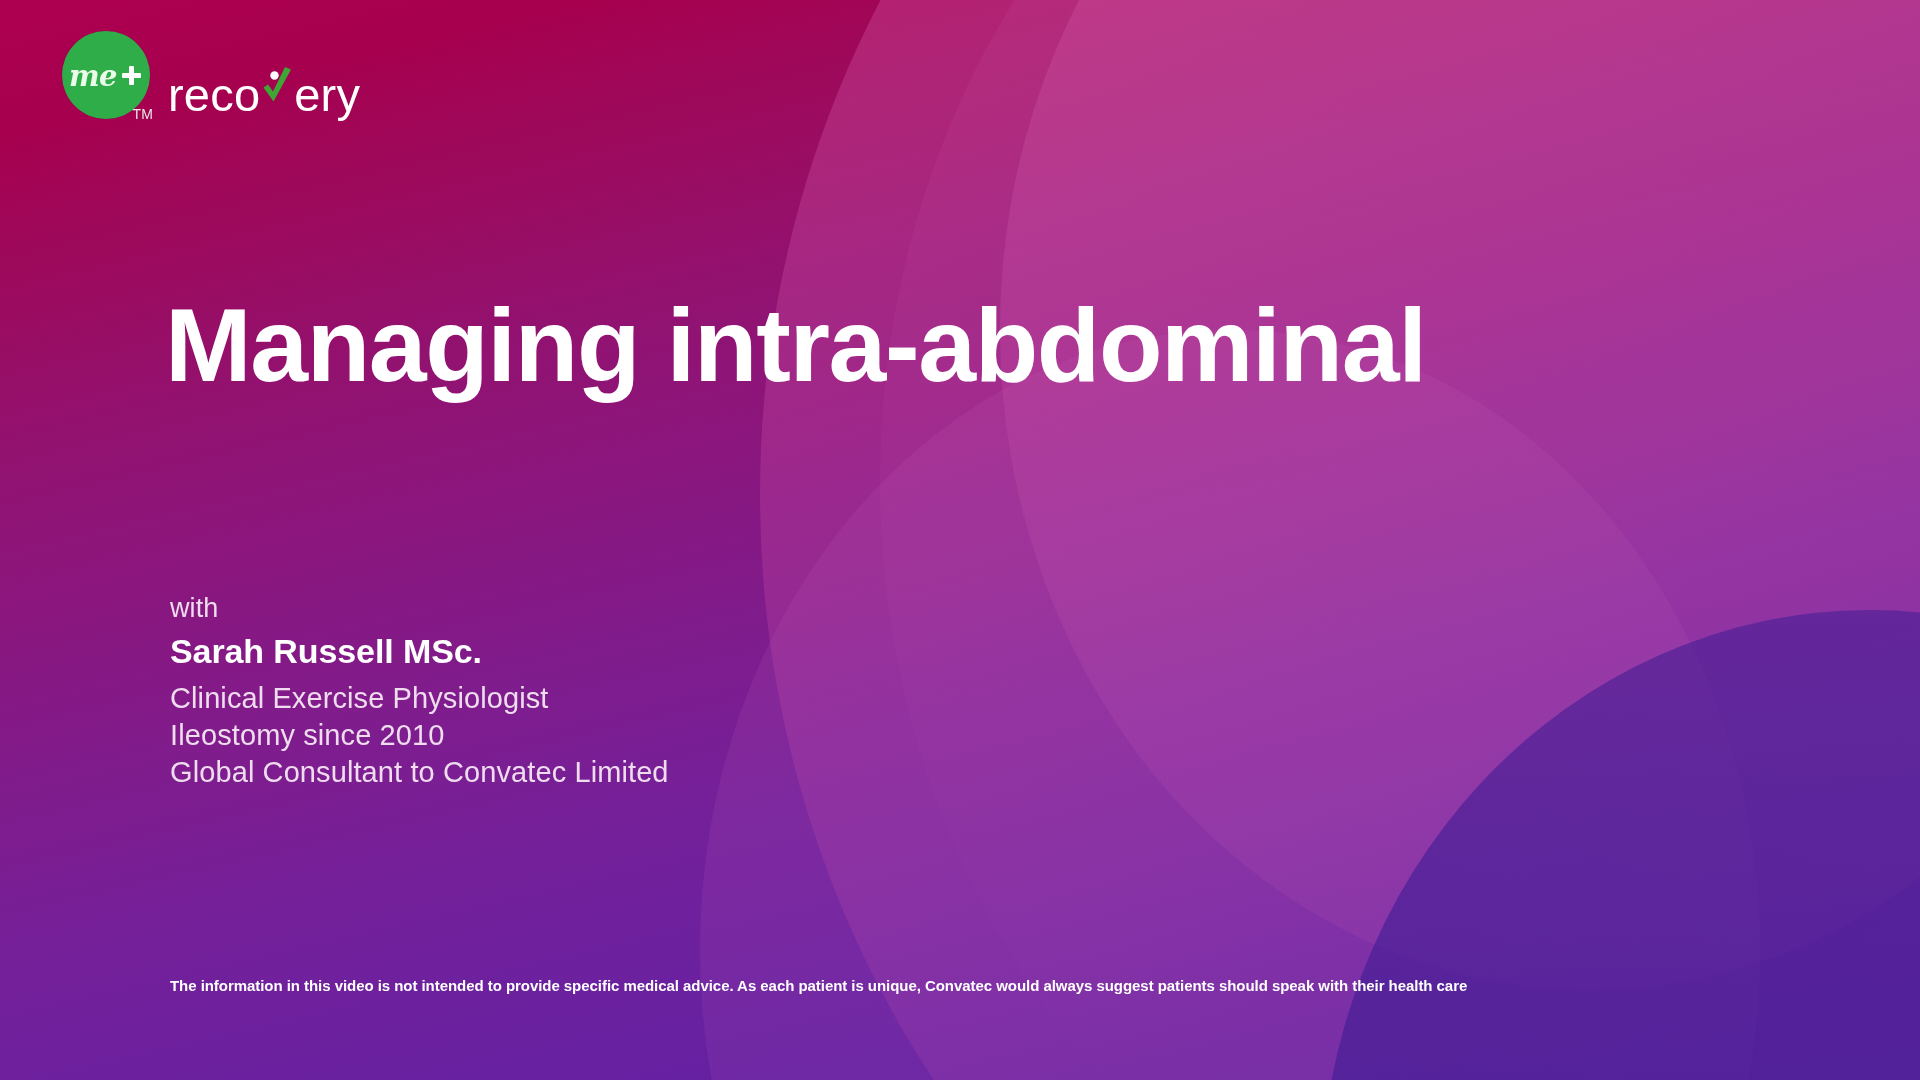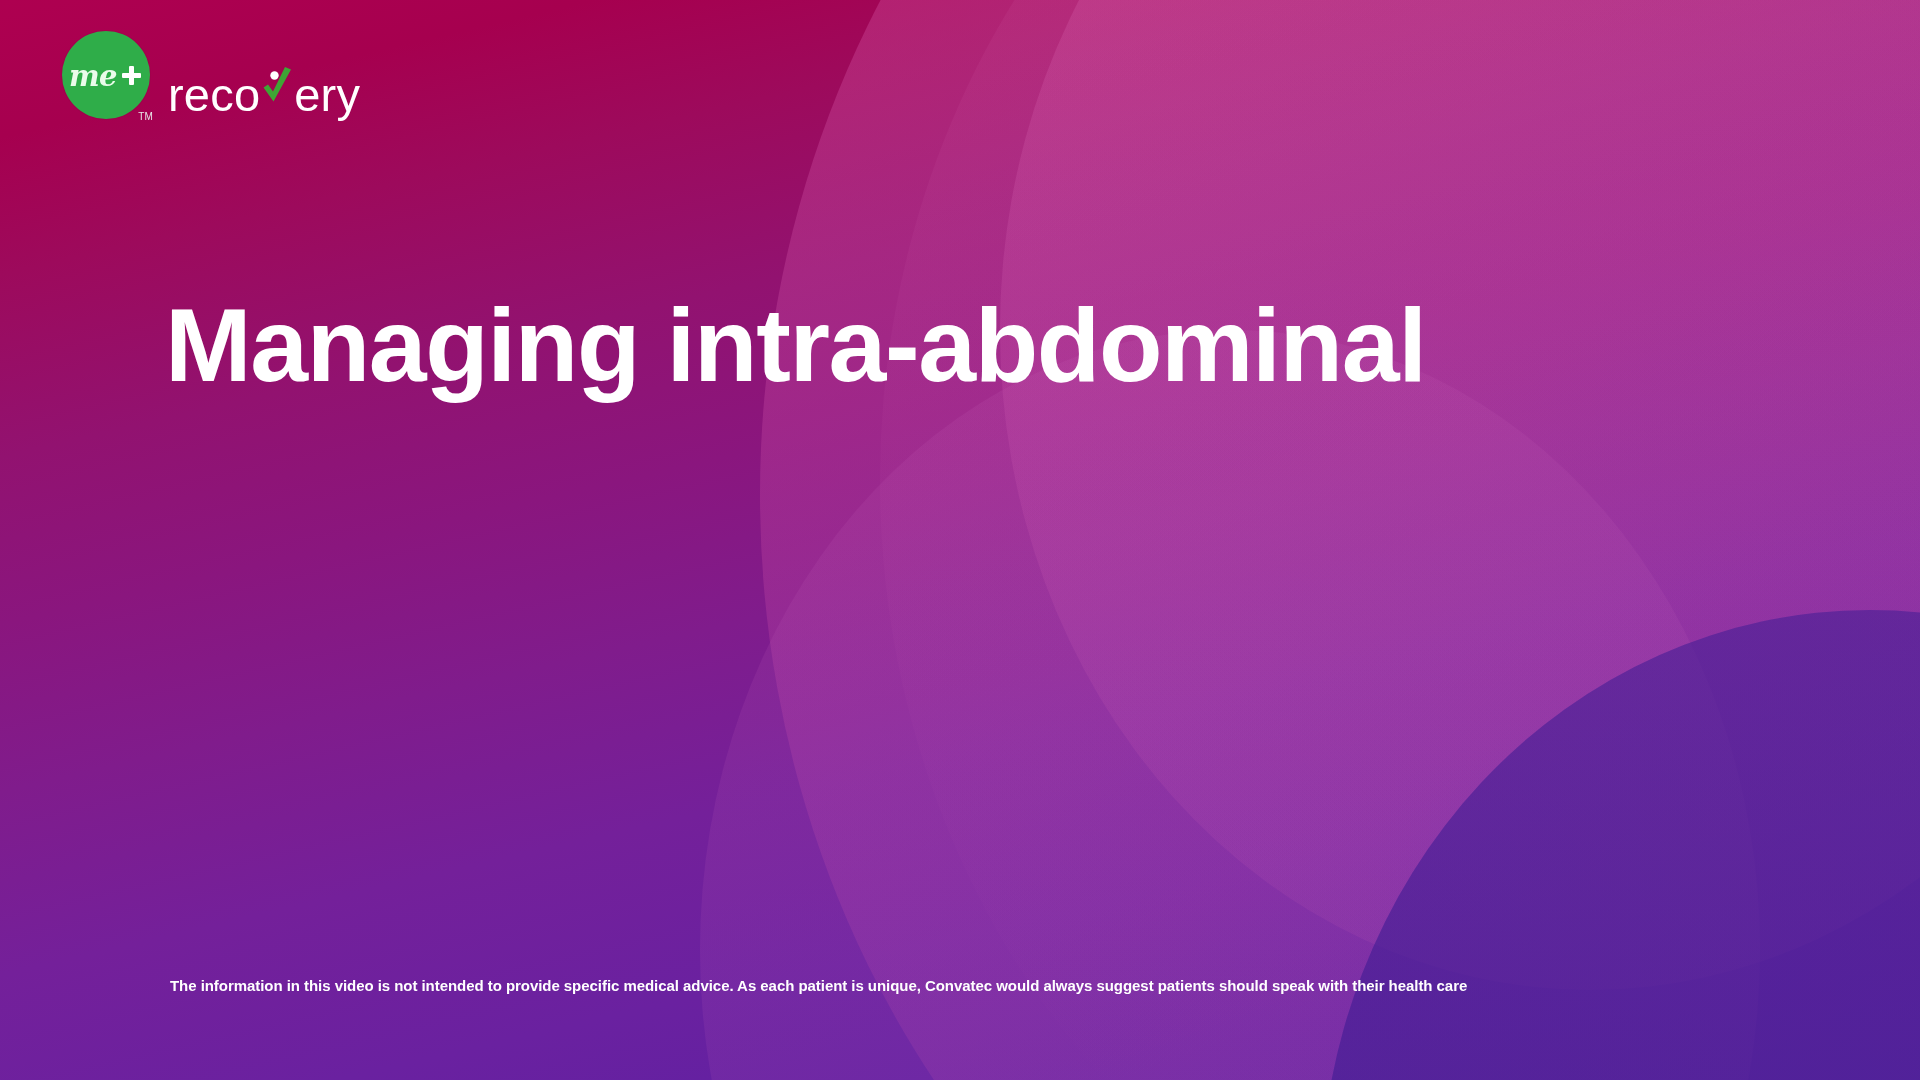--- a/index.html
+++ b/index.html
@@ -115,21 +115,21 @@
     position:relative; width:19px; height:19px;
     margin-left:2px;
   }
   .logo-plus:before,.logo-plus:after{
     content:""; position:absolute; background:#FFFFFF; border-radius:1px;
   }
   .logo-plus:before{ left:7px; top:0;  width:5px; height:19px; }
   .logo-plus:after { left:0;  top:7px; width:19px; height:5px; }
   .logo-tm{
     position:absolute; right:-3px; bottom:-3px;
-    font-size:10px; color:#E8E8E8; letter-spacing:0.2px;margin-left:14px;
+    font-size:14px; color:#E8E8E8; letter-spacing:0.2px;margin-left:14px;
   }
   .logo-word{
     display:flex; align-items:baseline;
     font-size:47px; color:#FFFFFF; letter-spacing:0.2px;
     font-weight:400;
     margin-top:38px;
   }
   .tick-wrap{
     position:relative; display:inline-block;
     width:34px; height:46px;
@@ -204,18 +204,25 @@
         </svg>
       </span>
       <span>ery</span>
     </div>
   </div>
 
   <h1 id="title">
     <span class="tline">Managing intra-abdominal</span>
   </h1>
 
+  <div id="presenter">
+    <div class="p-with">with</div>
+    <div class="p-name">Sarah Russell MSc.</div>
+    <div class="p-cred">Clinical Exercise Physiologist</div>
+    <div class="p-cred">Ileostomy since 2010</div>
+    <div class="p-cred">Global Consultant to Convatec Limited</div>
+  </div>
 
   <div id="disclaimer">
     <span>The information in this video is not intended to provide specific medical advice. As each patient is unique, Convatec would always suggest patients should speak with their health care</span>
   </div>
 
 </div>
 
 </body></html>

